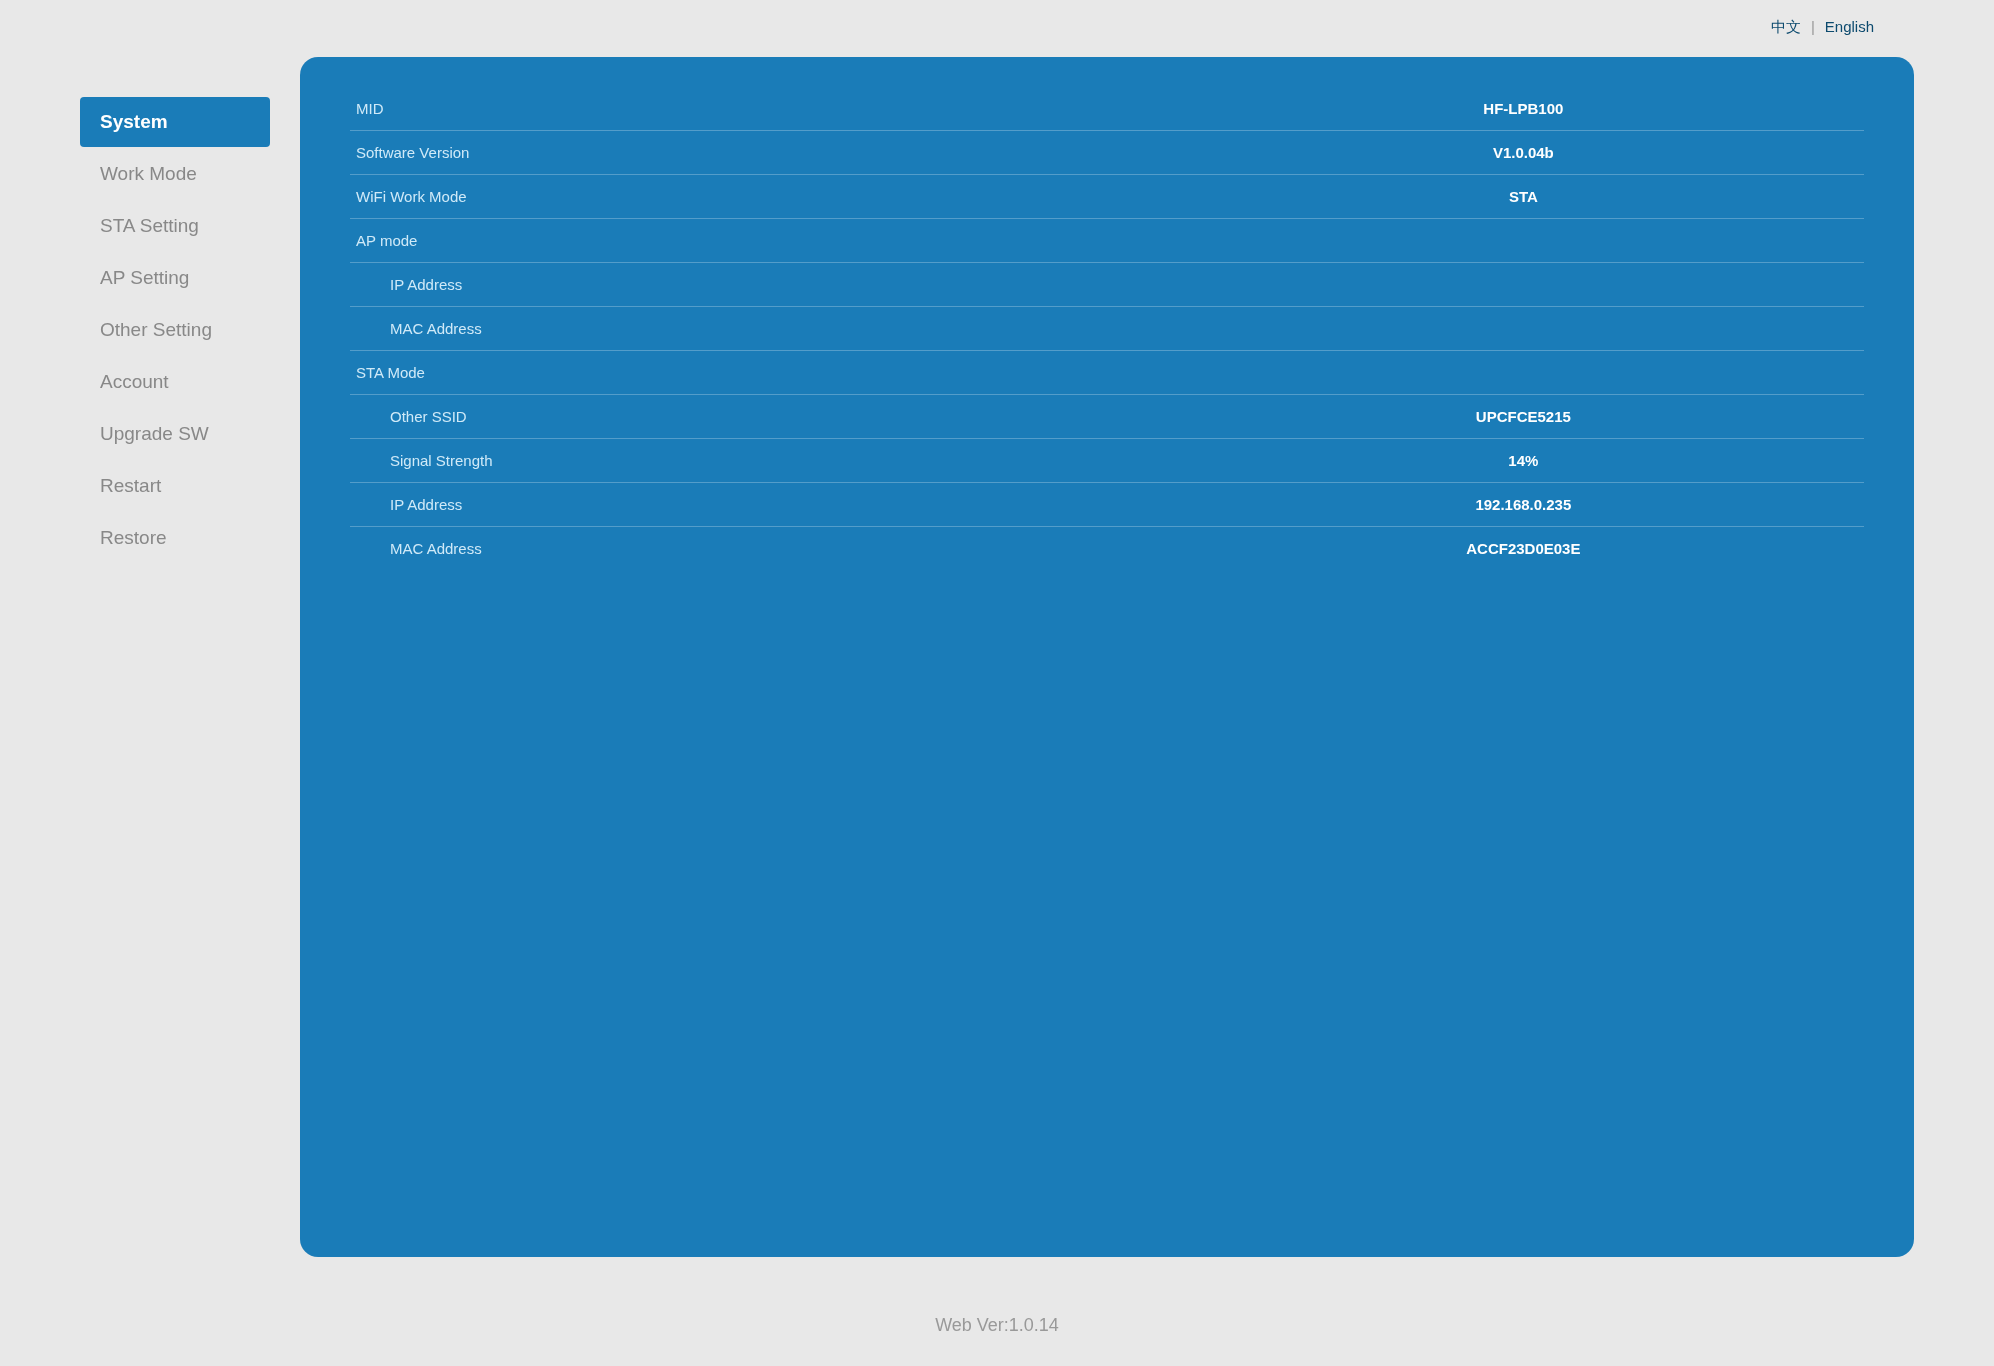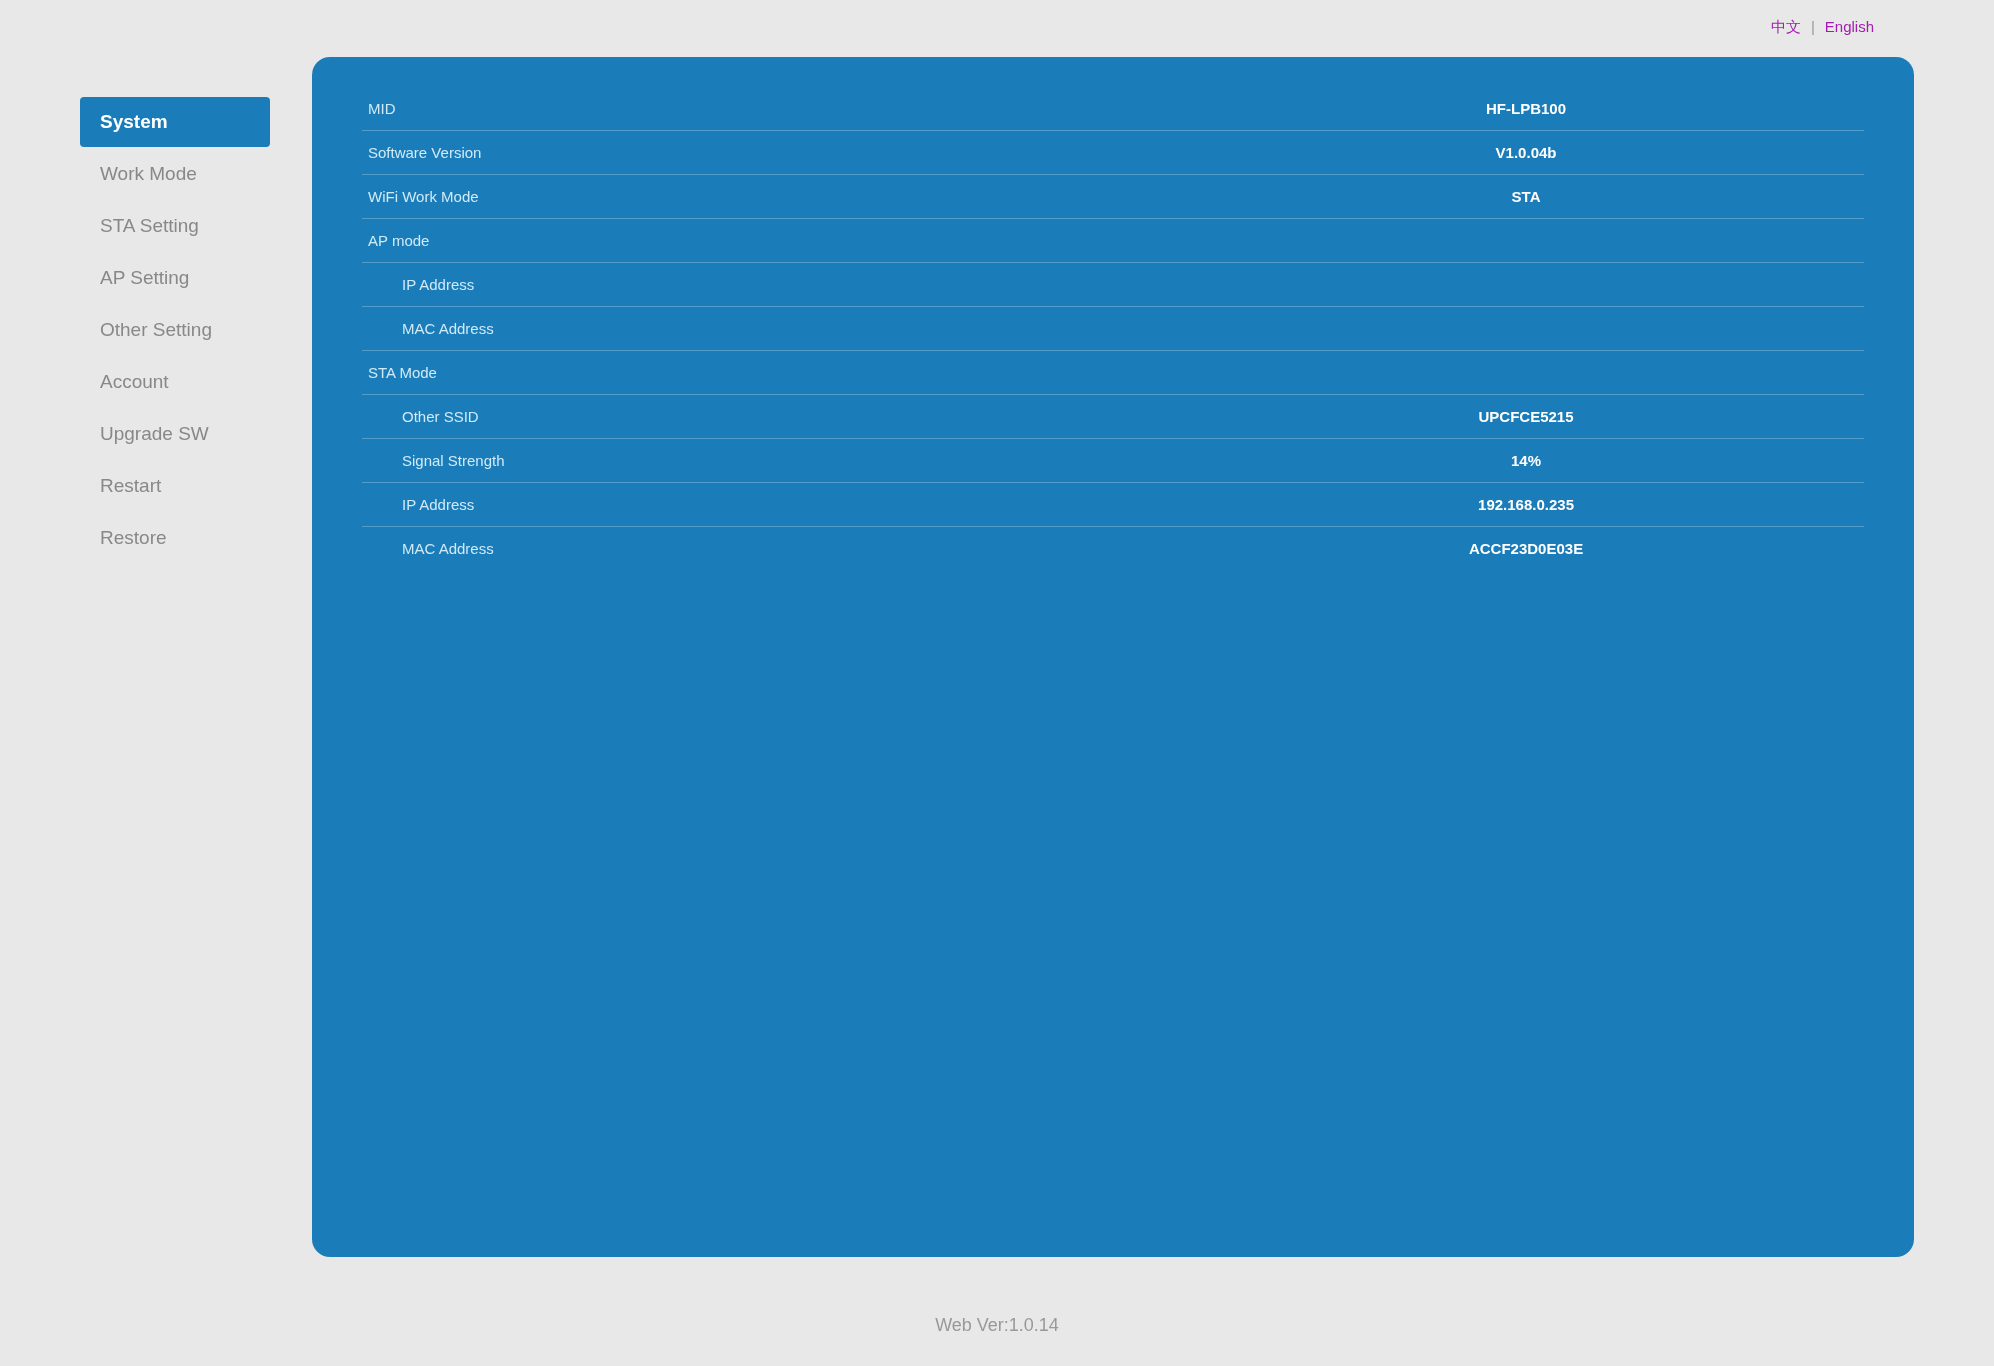--- a/index.html
+++ b/index.html
@@ -16,33 +16,33 @@
       display: flex;
       justify-content: flex-end;
       padding: 18px 120px 10px 0;
       font-size: 15px;
       color: #1a7cb8;
       gap: 10px;
     }
 
     .lang-bar span {
       cursor: pointer;
-      color: #a21caf;
+      color: #0c4a6e;
     }
 
     .lang-bar .divider {
       color: #999;
       cursor: default;
     }
 
     .main-area {
       display: flex;
       flex: 1;
       padding: 10px 80px 40px 80px;
-      gap: 16px;
+      gap: 4px;
     }
 
     .sidebar {
       width: 190px;
       padding-top: 40px;
       flex-shrink: 0;
     }
 
     .sidebar-item {
       padding: 14px 20px;

